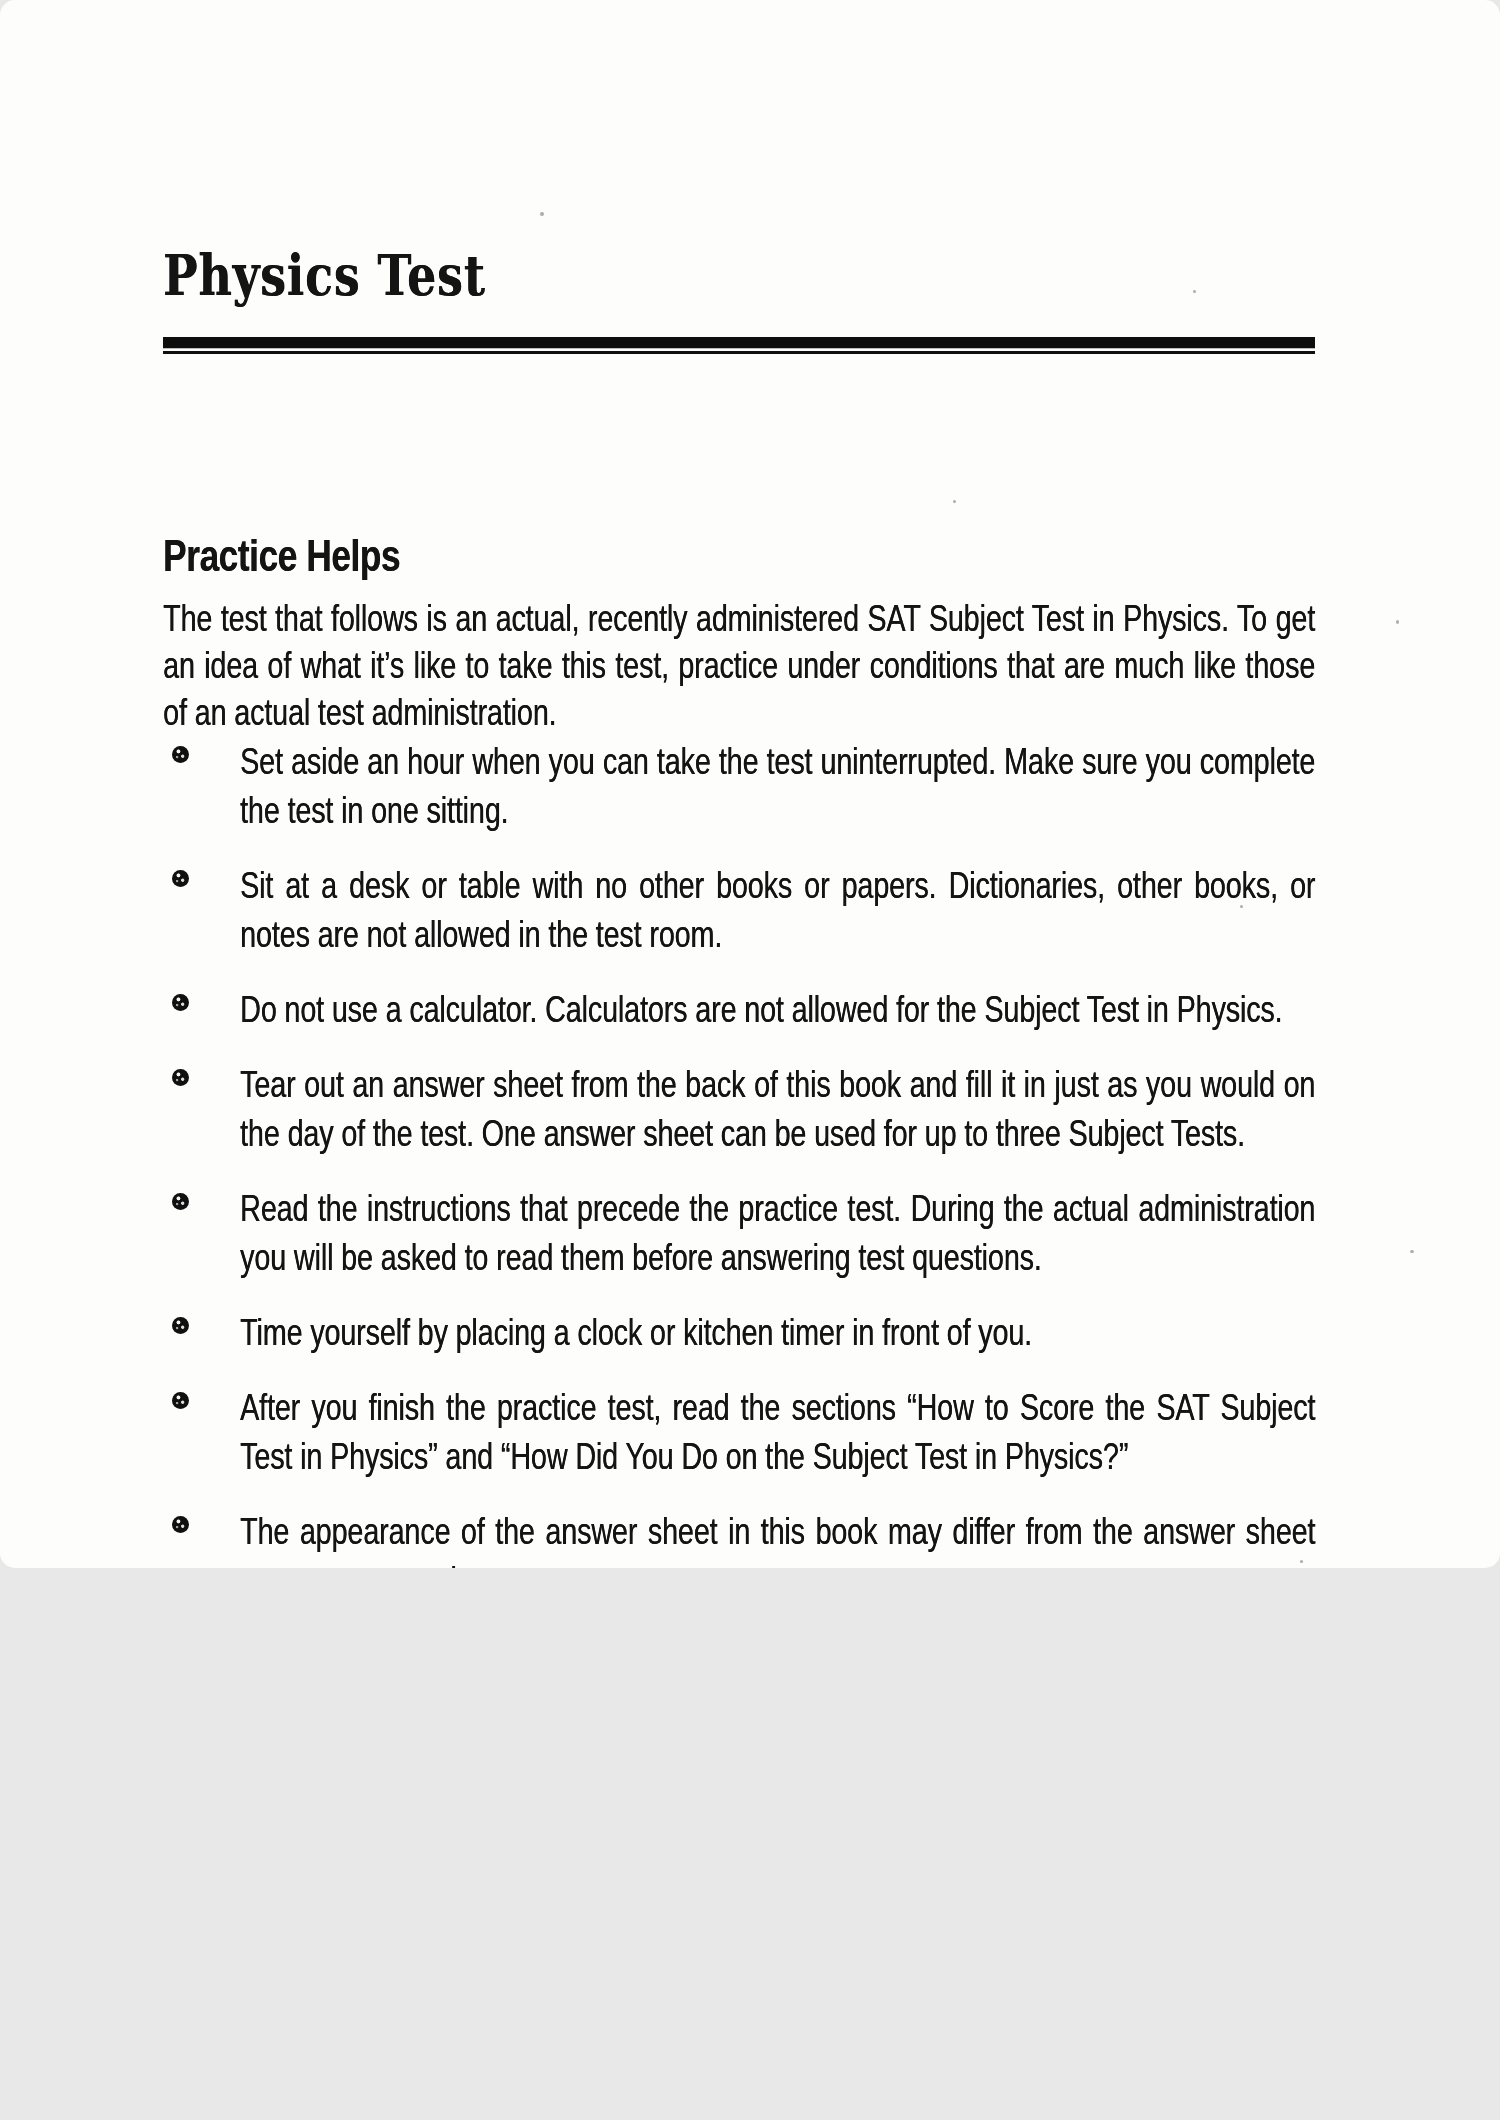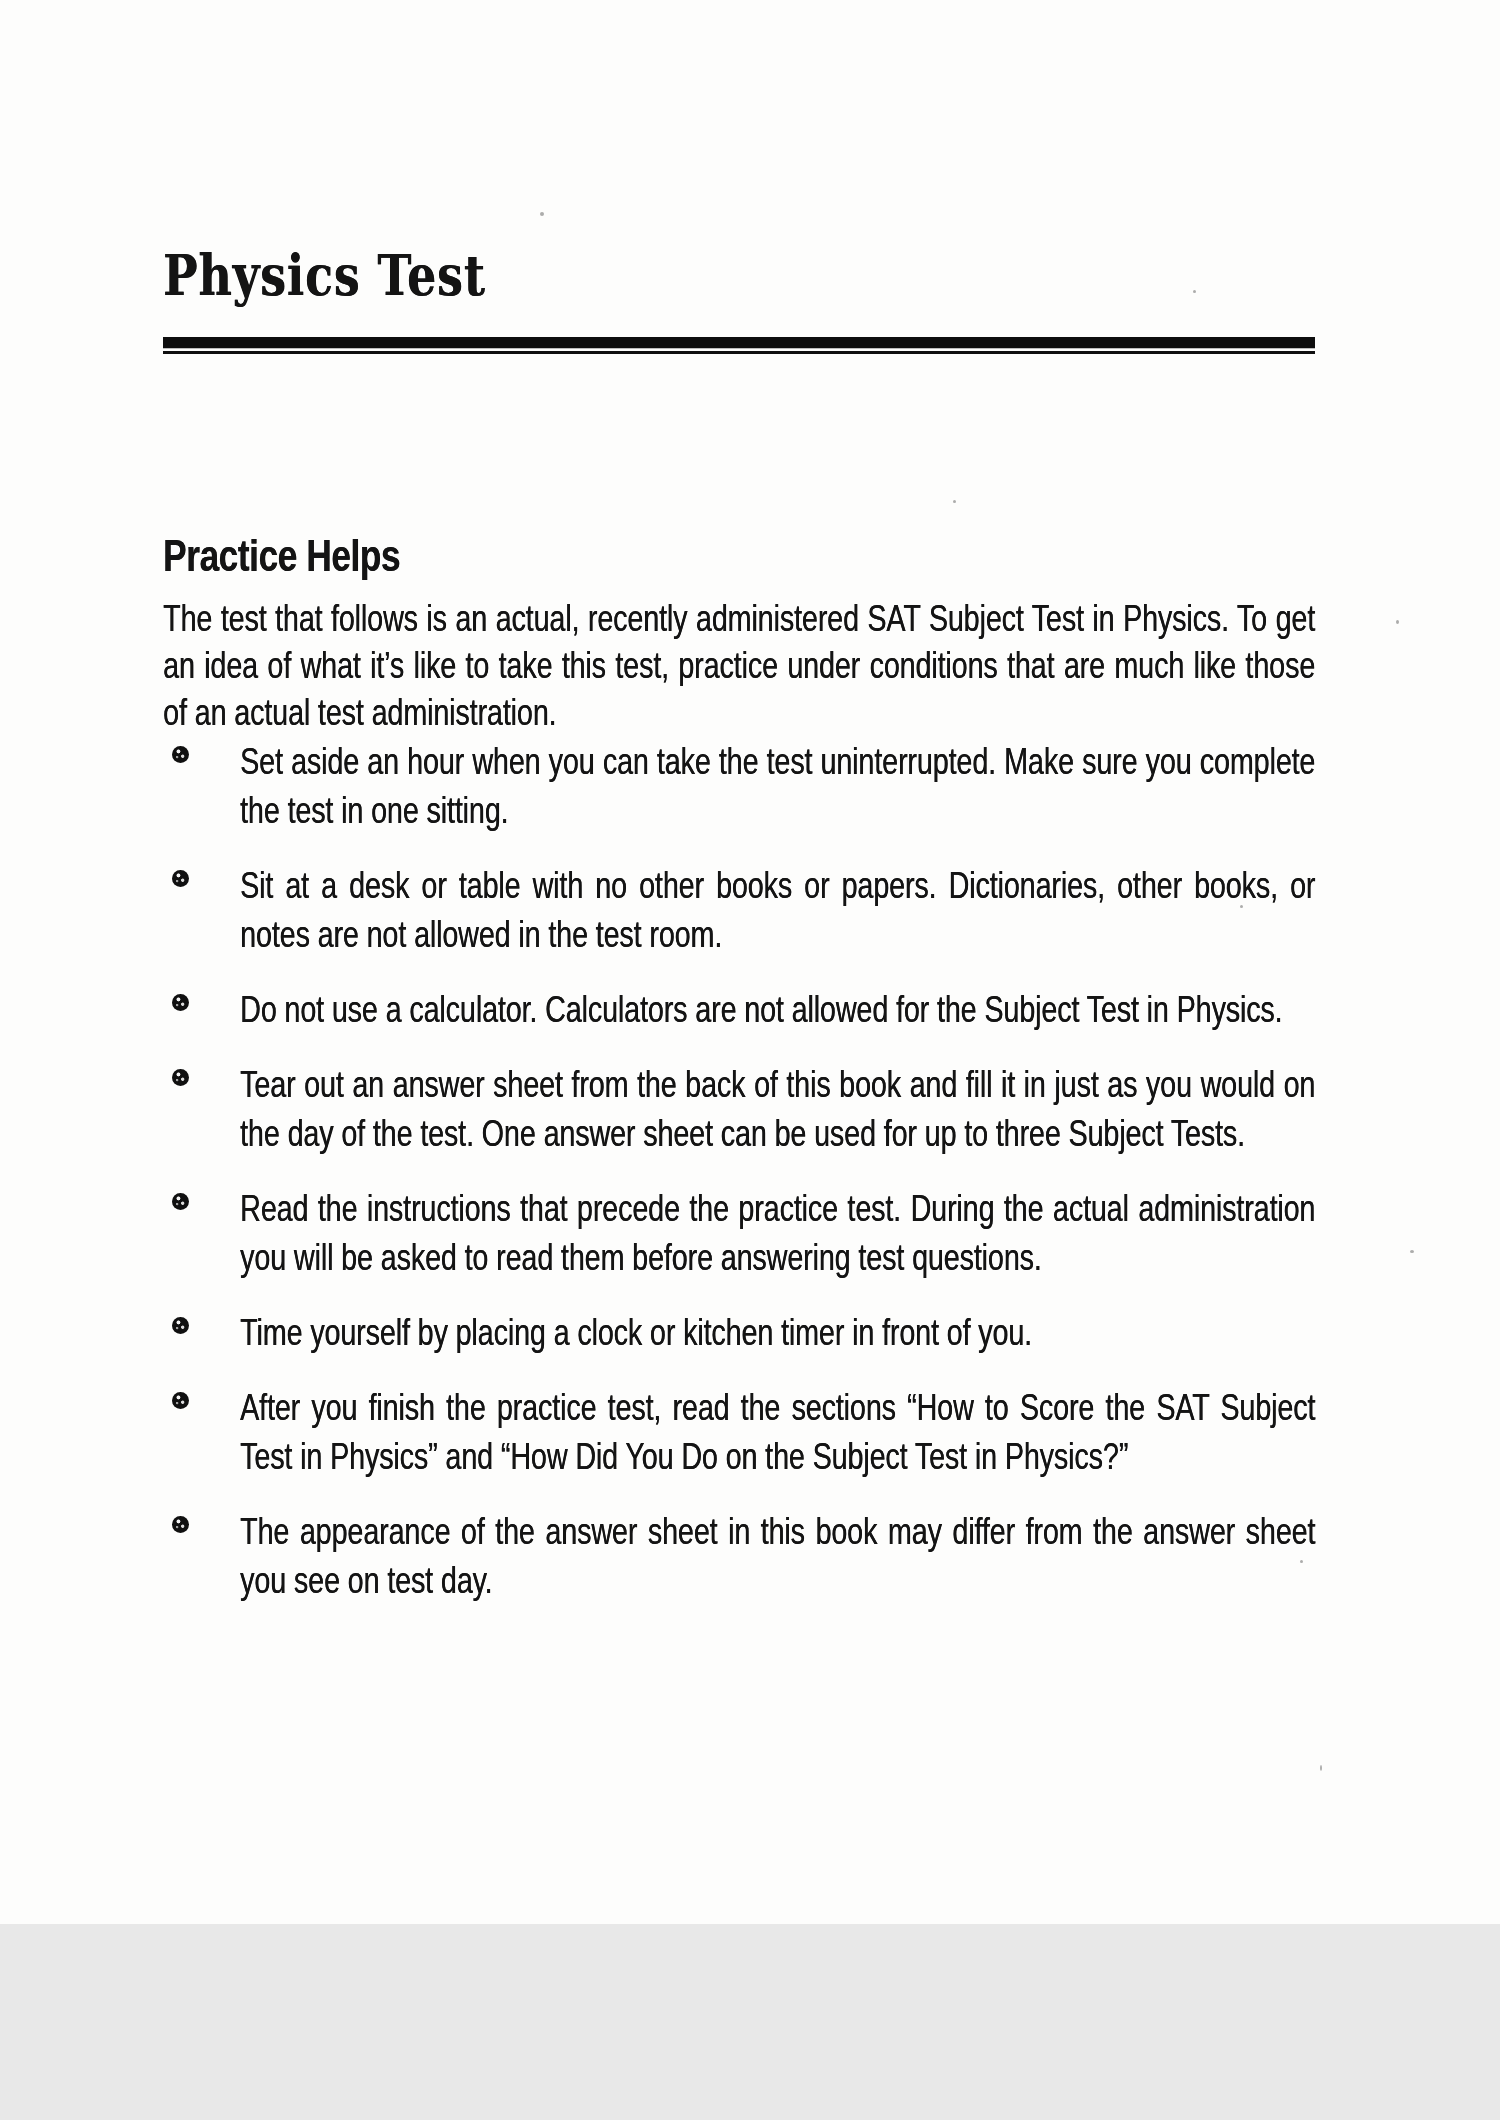--- a/index.html
+++ b/index.html
@@ -4,25 +4,26 @@
 <style>
   html, body {
     margin: 0;
     padding: 0;
     overflow: hidden;
     background: #e8e8e8;
   }
   .page {
     position: relative;
     width: 1500px;
-    height: 1924px;
+    height: 1568px;
     background: #fdfdfc;
     color: #141414;
     font-family: "Liberation Sans", sans-serif;
     overflow: hidden;
+    border-radius: 15px;
   }
   
   .doc-title {
     position: absolute;
     left: 163px;
     top: 204px;
     font-family: "DejaVu Serif", serif;
     font-size: 56px;
     line-height: 1.2;
     letter-spacing: 1px;

